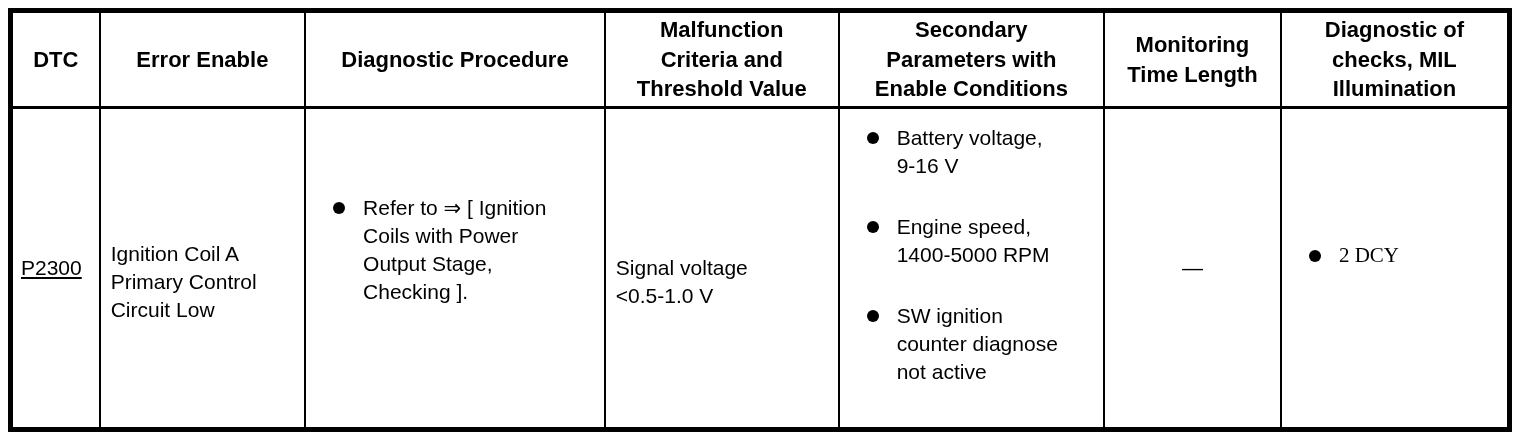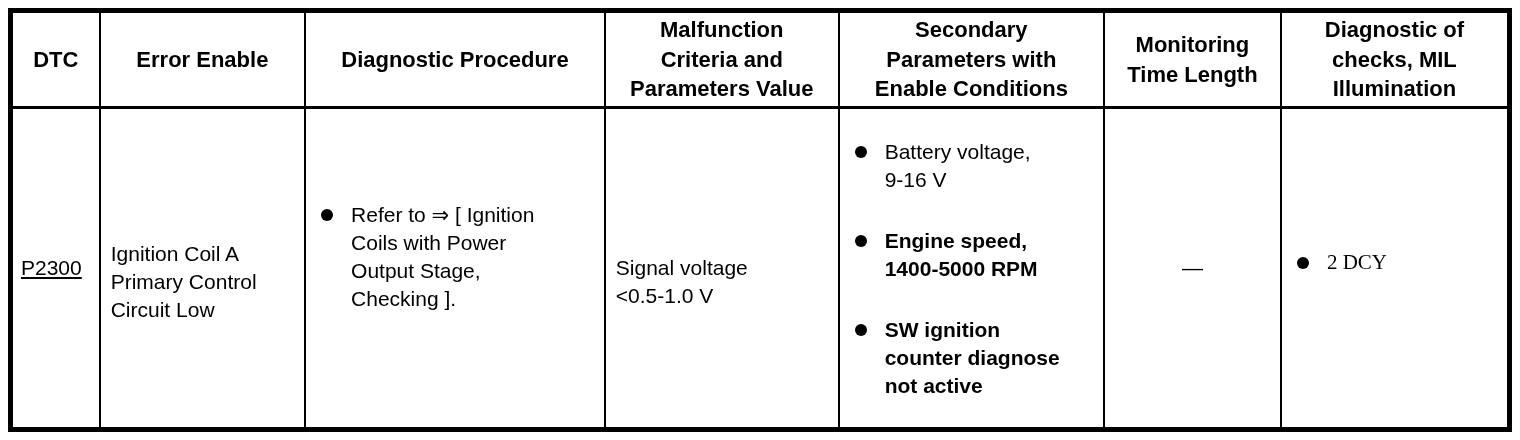--- a/index.html
+++ b/index.html
@@ -42,29 +42,28 @@
   td {
     font-size: 21px;
     line-height: 1.33;
   }
   .pre { white-space: pre-line; }
   .cell-text { padding: 4px 8px 4px 10px; }
   .cell-dtc { padding-left: 8px; text-decoration: underline; }
   .cell-center { text-align: center; }
   .v-top { vertical-align: top; }
   .list {
-    padding: 0 6px 0 14px;
-    margin-top: 14px;
+    padding: 0 6px 0 26px;
   }
   .list-top { padding-top: 14px; }
   .bullet-item {
     display: flex;
     align-items: flex-start;
   }
-  .bullet-item + .bullet-item { margin-top: 33px; font-weight: bold; }
+  .bullet-item + .bullet-item { margin-top: 33px; }
   .bullet {
     flex: 0 0 auto;
     width: 12px;
     height: 12px;
     border-radius: 50%;
     background: #000;
     margin-top: 8px;
     margin-right: 18px;
   }
   .bullet-text { white-space: pre-line; }
@@ -85,21 +84,21 @@
       <col style="width:11.8%">
       <col style="width:15.25%">
     </colgroup>
     <thead>
       <tr>
         <th>DTC</th>
         <th>Error Enable</th>
         <th>Diagnostic Procedure</th>
         <th>Malfunction
 Criteria and
-Parameters Value</th>
+Threshold Value</th>
         <th>Secondary
 Parameters with
 Enable Conditions</th>
         <th>Monitoring
 Time Length</th>
         <th>Diagnostic of
 checks, MIL
 Illumination</th>
       </tr>
     </thead>

